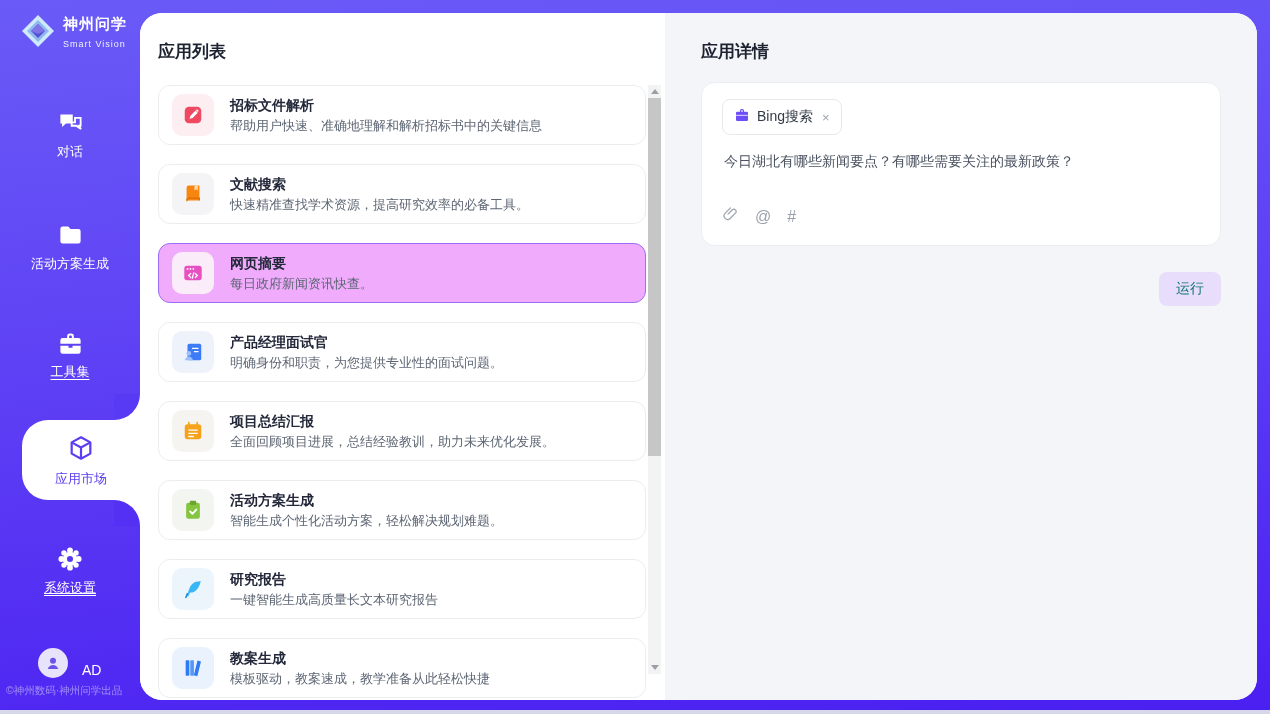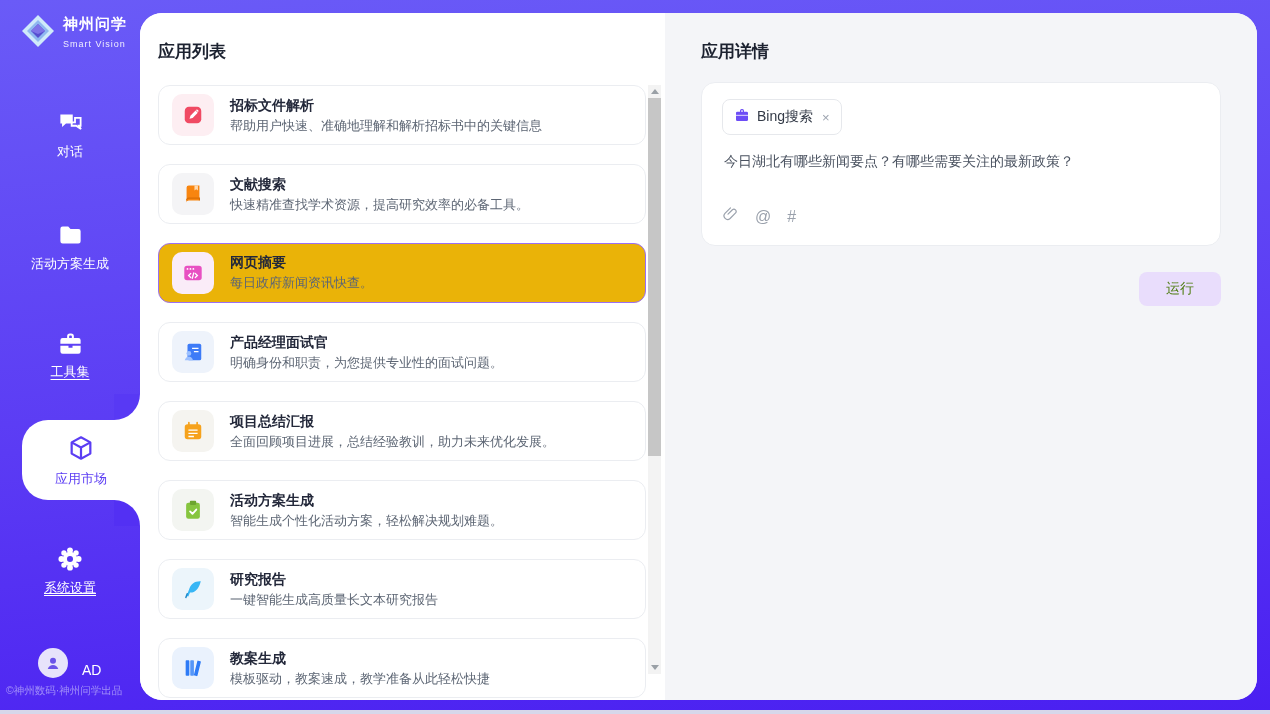--- a/index.html
+++ b/index.html
@@ -30,21 +30,21 @@
   .copyright{position:absolute;top:684px;left:6px;width:134px;font-size:10.5px;color:rgba(235,235,255,.5);white-space:nowrap;}
 
   
   #content{position:absolute;left:140px;top:13px;width:1117px;height:687px;border-radius:22px;overflow:hidden;display:flex;background:#fff;}
 
   
   #list-panel{position:relative;width:525px;height:100%;background:#fff;}
   .panel-title{position:absolute;top:27px;left:18px;font-size:17px;font-weight:bold;color:#1c2230;}
   #cards{position:absolute;top:72px;left:18px;width:488px;bottom:0;overflow:hidden;}
   .card{position:relative;height:60px;margin-bottom:19px;border:1px solid #ebedf1;border-radius:12px;background:#fff;display:flex;align-items:center;padding-left:13px;box-sizing:border-box;cursor:pointer;}
-  .card.selected{background:#eab308;border:1px solid #9a6ff5;font-family:Liberation Mono, monospace;}
+  .card.selected{background:#f0abfc;border:1px solid #9a6ff5;}
   .tile{width:42px;height:42px;border-radius:10px;display:flex;align-items:center;justify-content:center;margin-right:16px;flex:none;}
   .card-text{min-width:0;}
   .card-title{font-size:14px;font-weight:bold;color:#23283a;line-height:16px;}
   .card-desc{font-size:13px;color:#5d6674;margin-top:5px;line-height:16px;white-space:nowrap;}
   .t1{background:#fdeef2;} .t2{background:#f4f4f6;} .t3{background:#faecf8;} .t4{background:#eef3fb;}
   .t5{background:#f5f4f0;} .t6{background:#f3f5f1;} .t7{background:#ecf5fb;} .t8{background:#eaf2fd;}
 
   
   #scrollbar{position:absolute;top:72px;right:4px;width:13px;bottom:26px;background:#f3f3f3;}
   .sb-arrow{position:absolute;left:0;width:13px;height:13px;display:flex;align-items:center;justify-content:center;cursor:pointer;}
@@ -56,21 +56,21 @@
   
   #detail-panel{position:relative;flex:1;height:100%;background:#f4f5f8;}
   #detail-panel .panel-title{left:36px;}
   .detail-card{position:absolute;top:69px;left:36px;width:520px;height:164px;background:#fff;border:1px solid #ebedf1;border-radius:14px;box-sizing:border-box;}
   .tool-tag{position:absolute;top:16px;left:20px;display:inline-flex;align-items:center;gap:7px;padding:7px 11px;border:1px solid #e6e8ec;border-radius:8px;background:#fff;cursor:pointer;}
   .tool-tag-label{font-size:14px;color:#333a47;}
   .tag-close{font-size:13px;color:#9ca3af;margin-left:2px;cursor:pointer;}
   .query-text{position:absolute;top:68px;left:22px;right:22px;font-size:14px;color:#4a5260;line-height:20px;cursor:text;}
   .input-icons{position:absolute;left:20px;bottom:18px;display:flex;align-items:center;gap:16px;color:#9aa1ac;}
   .glyph-btn{font-size:16px;color:#9aa1ac;cursor:pointer;line-height:18px;}
-  .run-btn{position:absolute;top:259px;right:36px;background:#e9ddfc;color:#4d7c0f;font-size:14px;padding:8px 27px;border:none;border-radius:8px;cursor:pointer;font-family:inherit;}
+  .run-btn{position:absolute;top:259px;right:36px;background:#e9ddfc;color:#0f766e;font-size:14px;padding:8px 17px;border:none;border-radius:8px;cursor:pointer;font-family:inherit;}
 </style>
 </head>
 <body>
 
 <div id="app">
 
   <div id="sidebar">
     <div class="logo">
       <span>
         <svg width="36" height="36" viewBox="0 0 36 36">

